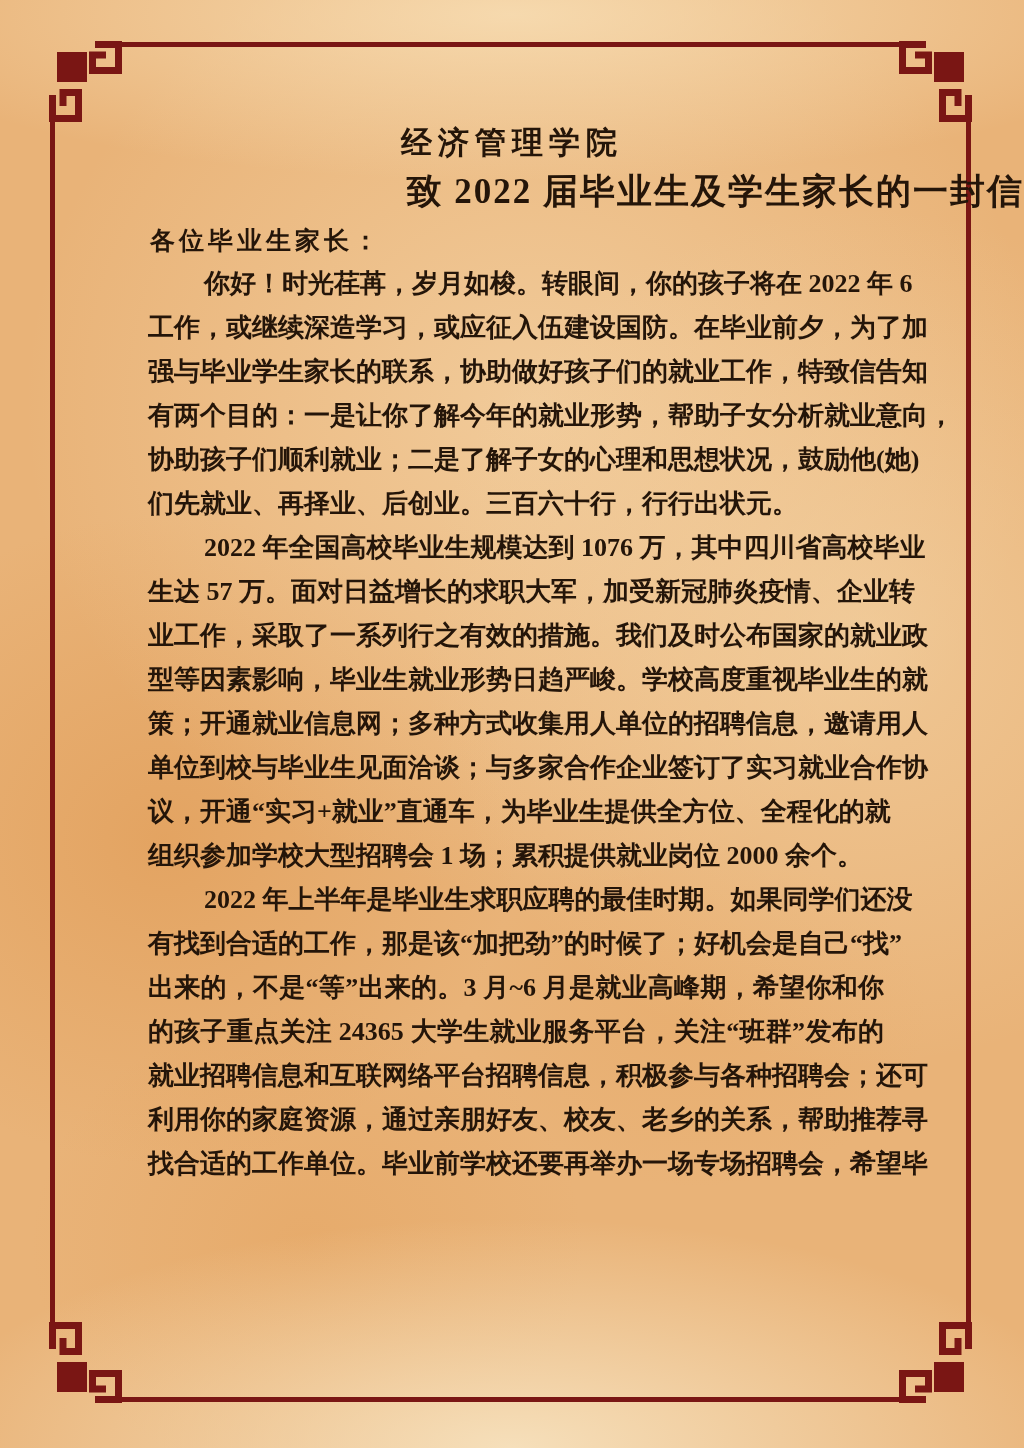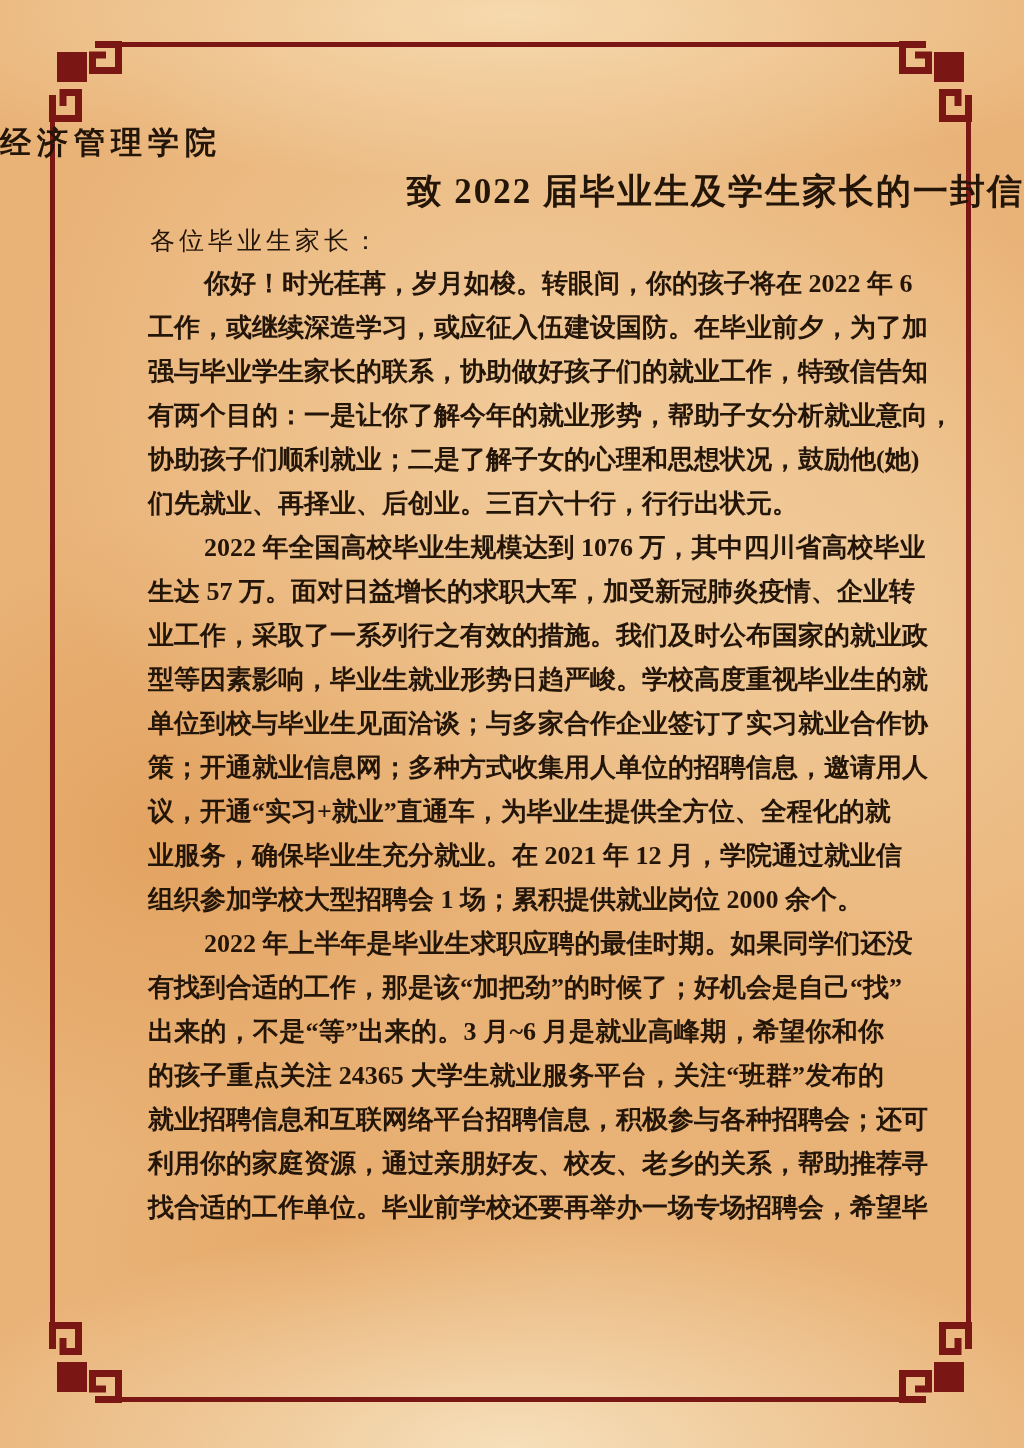--- a/index.html
+++ b/index.html
@@ -17,29 +17,29 @@
       radial-gradient(55% 38% at 84% 44%, rgba(245,216,172,.55), rgba(245,216,172,0) 78%),
       radial-gradient(62% 42% at 52% 28%, rgba(246,217,174,.62), rgba(246,217,174,0) 80%),
       radial-gradient(46% 30% at 16% 58%, rgba(219,142,66,.42),  rgba(219,142,66,0) 75%),
       radial-gradient(36% 22% at 30% 86%, rgba(226,156,84,.35),  rgba(226,156,84,0) 75%),
       radial-gradient(30% 16% at 68% 70%, rgba(230,164,94,.30),  rgba(230,164,94,0) 75%);
   }
   .frame{position:absolute;left:0;top:0;width:1024px;height:1448px;pointer-events:none;}
   .content{position:absolute;left:0;top:0;width:1024px;height:1448px;color:#241509;}
   .title-1{
     position:absolute;left:0;top:122px;width:1024px;height:44px;
-    font-size:31px;font-weight:700;text-align:left;letter-spacing:6px;
+    font-size:31px;font-weight:700;text-align:center;letter-spacing:6px;
   }
   .title-2{
     position:absolute;left:0;top:168px;width:1024px;height:50px;
     font-size:35px;font-weight:700;text-align:right;letter-spacing:2px;
   }
   .salutation{
     position:absolute;left:150px;top:224px;width:740px;height:36px;
-    font-size:25px;font-weight:400;letter-spacing:4px;
+    font-size:25px;font-weight:700;letter-spacing:4px;
   }
   .body-text{
     position:absolute;left:148px;top:262px;width:736px;
     font-size:26px;font-weight:700;
   }
   .para{margin:0;}
   .line{
     height:44px;line-height:44px;width:736px;box-sizing:border-box;
     text-align:justify;text-align-last:justify;white-space:nowrap;
   }
@@ -91,24 +91,23 @@
         <div class="line">有两个目的：一是让你了解今年的就业形势，帮助子女分析就业意向，</div>
         <div class="line">协助孩子们顺利就业；二是了解子女的心理和思想状况，鼓励他(她)</div>
         <div class="line flush">们先就业、再择业、后创业。三百六十行，行行出状元。</div>
       </div>
 
       <div class="para">
         <div class="line first">2022 年全国高校毕业生规模达到 1076 万，其中四川省高校毕业</div>
         <div class="line">生达 57 万。面对日益增长的求职大军，加受新冠肺炎疫情、企业转</div>
         <div class="line">业工作，采取了一系列行之有效的措施。我们及时公布国家的就业政</div>
         <div class="line">型等因素影响，毕业生就业形势日趋严峻。学校高度重视毕业生的就</div>
+        <div class="line">策；开通就业信息网；多种方式收集用人单位的招聘信息，邀请用人</div>
         <div class="line">单位到校与毕业生见面洽谈；与多家合作企业签订了实习就业合作协</div>
-        <div class="line">策；开通就业信息网；多种方式收集用人单位的招聘信息，邀请用人</div>
         <div class="line">议，开通“实习+就业”直通车，为毕业生提供全方位、全程化的就</div>
-        <div class="line">业服务，确保毕业生充分就业。在 2021 年 12 月，学院通过就业信</div>
         <div class="line flush">组织参加学校大型招聘会 1 场；累积提供就业岗位 2000 余个。</div>
       </div>
 
       <div class="para">
         <div class="line first">2022 年上半年是毕业生求职应聘的最佳时期。如果同学们还没</div>
         <div class="line">有找到合适的工作，那是该“加把劲”的时候了；好机会是自己“找”</div>
         <div class="line">出来的，不是“等”出来的。3 月~6 月是就业高峰期，希望你和你</div>
         <div class="line">的孩子重点关注 24365 大学生就业服务平台，关注“班群”发布的</div>
         <div class="line">就业招聘信息和互联网络平台招聘信息，积极参与各种招聘会；还可</div>
         <div class="line">利用你的家庭资源，通过亲朋好友、校友、老乡的关系，帮助推荐寻</div>

